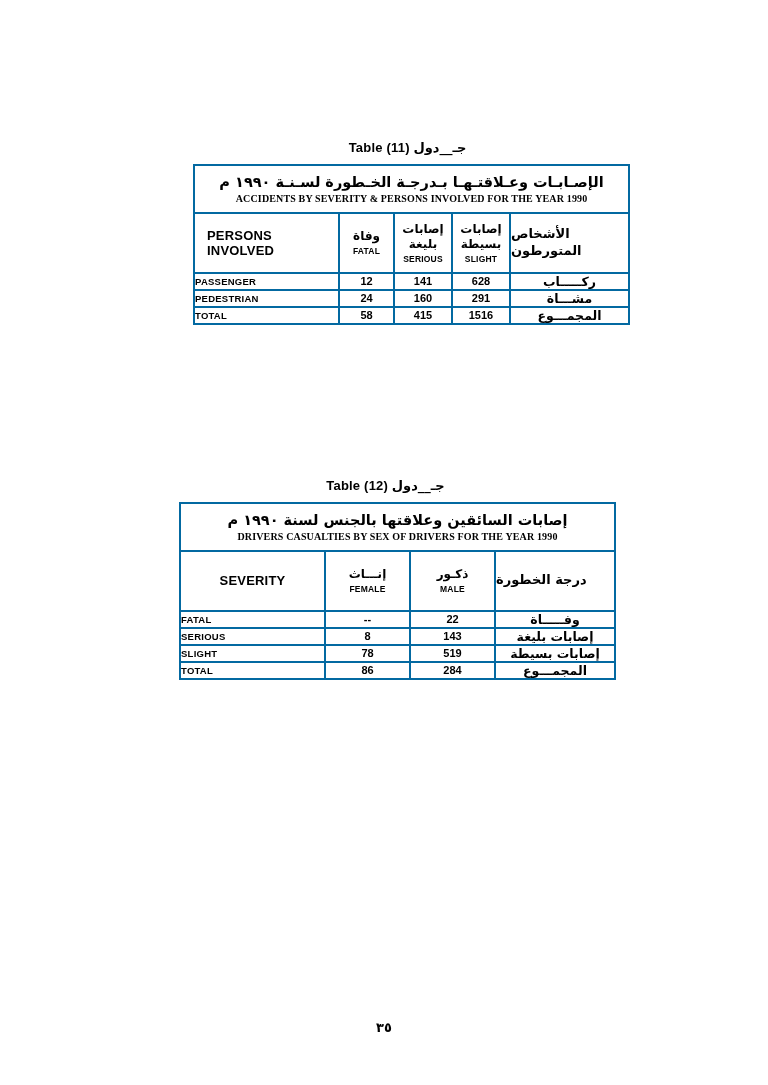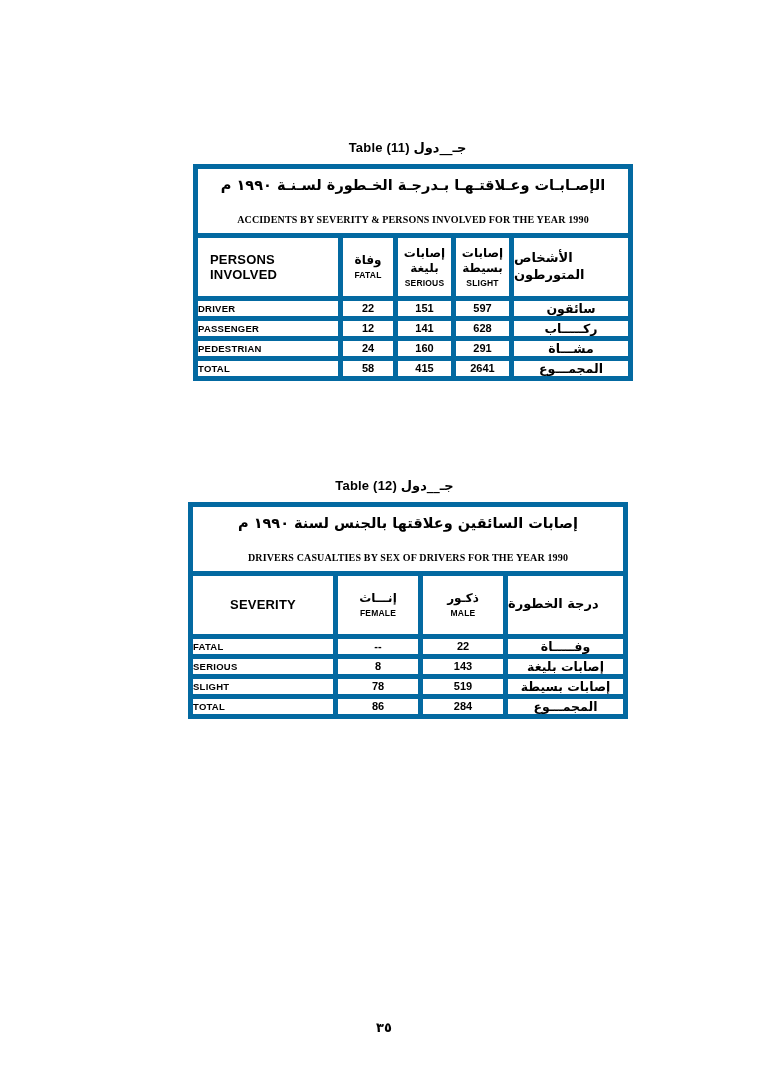--- a/index.html
+++ b/index.html
@@ -20,21 +20,21 @@
     width: 768px;
     height: 1085px;
   }
 
   
   .table-block {
     position: absolute;
     padding-left: 8px;
   }
   #block-1 { left: 185px; top: 140px; width: 435px; }
-  #block-2 { left: 180px; top: 478px; width: 419px; }
+  #block-2 { left: 171px; top: 478px; width: 419px; }
 
   .table-caption {
     text-align: center;
     font-size: 13px;
     font-weight: bold;
     font-family: "Liberation Sans", sans-serif;
     margin-bottom: 9px;
     letter-spacing: 0.2px;
   }
   .table-caption .ar {
@@ -44,21 +44,21 @@
     margin-right: 6px;
   }
 
   table.data {
     border-collapse: collapse;
     width: 435px;
     table-layout: fixed;
     border: 2px solid #000;
   }
   table.data td, table.data th {
-    border: 5px solid #0369a1;
+    border: 2px solid #0369a1;
     padding: 0;
     vertical-align: middle;
   }
 
   .title-cell {
     border-bottom: 1px solid #000 !important;
     padding: 7px 6px 8px 6px !important;
     text-align: center;
   }
   .title-ar {
@@ -66,21 +66,21 @@
     font-size: 14.5px;
     font-weight: bold;
     direction: rtl;
     line-height: 1.35;
     letter-spacing: 0.3px;
   }
   .title-en {
     font-family: "Liberation Serif", serif;
     font-size: 10px;
     font-weight: bold;
-    margin-top: 18px;
+    margin-top: 0;
     letter-spacing: 0.15px;
   }
 
   .hdr {
     height: 58px;
     text-align: center;
   }
   .hdr .ar {
     font-family: "DejaVu Sans", sans-serif;
     font-size: 12px;
@@ -186,45 +186,38 @@
           <td class="hdr">
             <div class="ar">إصابات بسيطة</div>
             <div class="en">SLIGHT</div>
           </td>
           <td class="hdr ar-hdr">
             <div class="ar">الأشخاص المتورطون</div>
           </td>
         </tr>
 
         <tr>
-          <td class="rowlabel">DRIVER</td>
-          <td class="num">22</td>
-          <td class="num">151</td>
-          <td class="num">597</td>
-          <td class="arlabel">سائقون</td>
-        </tr>
-        <tr>
           <td class="rowlabel">PASSENGER</td>
           <td class="num">12</td>
           <td class="num">141</td>
           <td class="num">628</td>
           <td class="arlabel">ركـــــاب</td>
         </tr>
         <tr>
           <td class="rowlabel">PEDESTRIAN</td>
           <td class="num">24</td>
           <td class="num">160</td>
           <td class="num">291</td>
           <td class="arlabel">مشـــاة</td>
         </tr>
         <tr>
           <td class="rowlabel">TOTAL</td>
           <td class="num">58</td>
           <td class="num">415</td>
-          <td class="num">2641</td>
+          <td class="num">1516</td>
           <td class="arlabel">المجمـــوع</td>
         </tr>
       </tbody>
     </table>
   </div>
 
   <div class="table-block" id="block-2">
     <div class="table-caption">
       <span>Table (12)</span>
       <span class="ar">جـ__دول</span>

